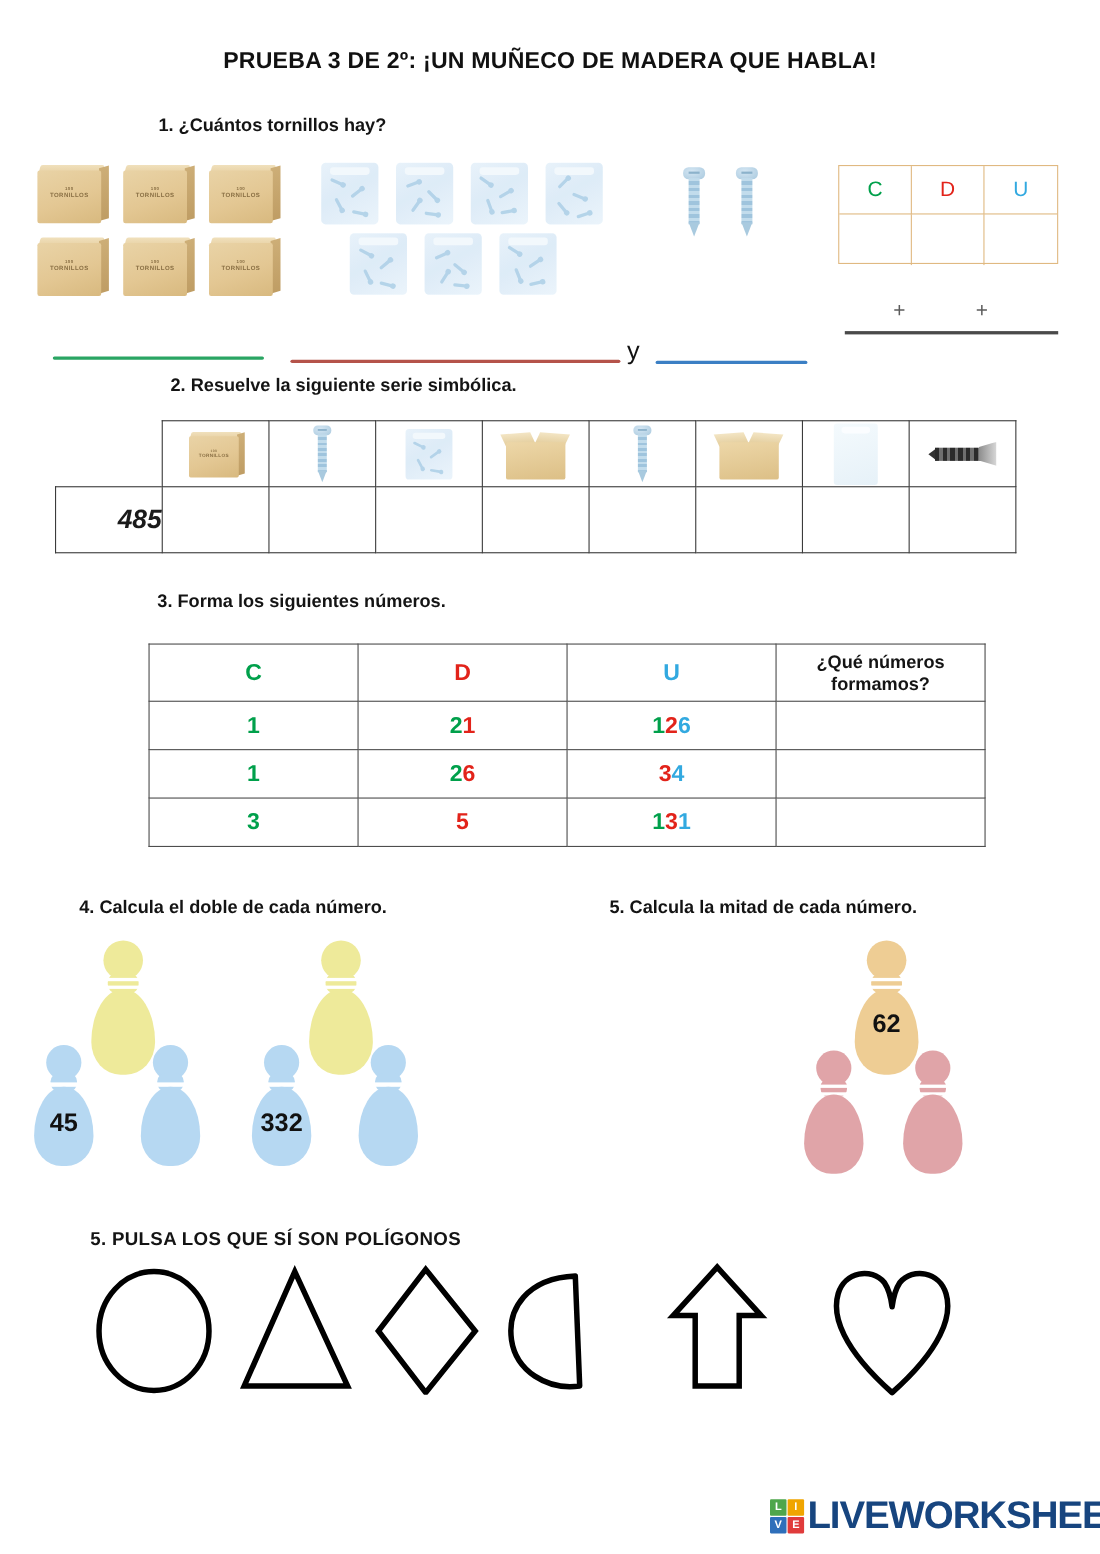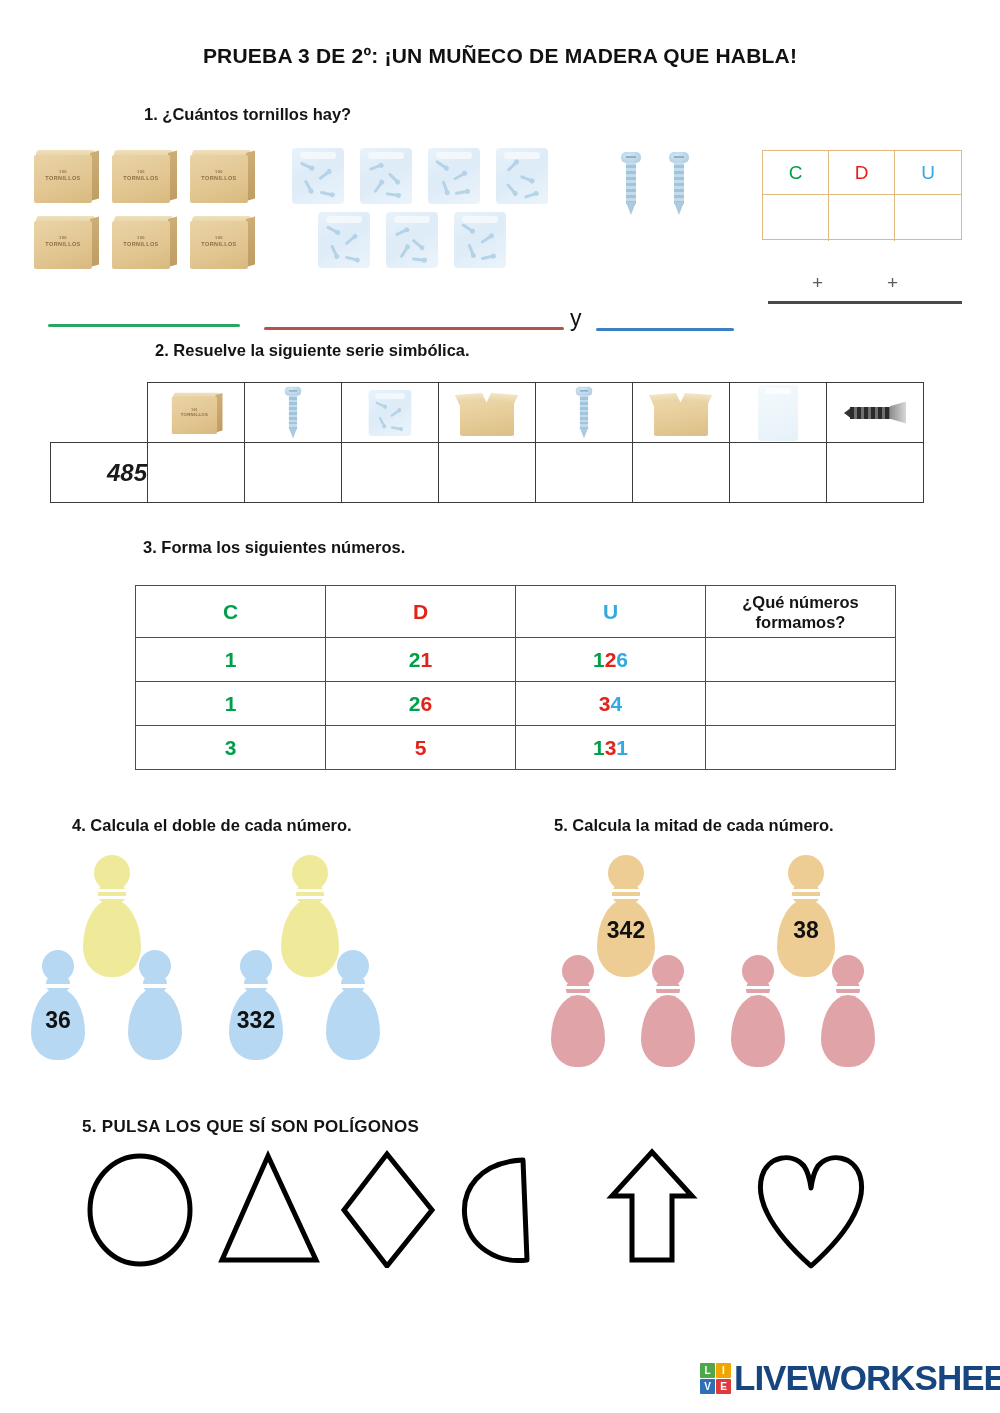--- a/index.html
+++ b/index.html
@@ -438,21 +438,21 @@
       <div class="p-neck" style="left:20px;top:30px;width:28px;height:18px;background:#eeea9a;border-radius:8px;"></div>
       <div class="p-stripe" style="left:19px;top:34px;width:30px;height:3px;"></div>
       <div class="p-stripe" style="left:18px;top:41px;width:32px;height:3px;"></div>
       <div class="p-body" style="left:5px;top:44px;width:58px;height:78px;background:#eeea9a;border-radius:50% 50% 46% 46%/62% 62% 38% 38%;"></div>
     </div>
     <div class="pin" style="left:8px; top:95px;">
       <div class="p-head" style="left:14px;top:0;width:32px;height:32px;background:#b6d8f2;"></div>
       <div class="p-neck" style="left:18px;top:26px;width:24px;height:16px;background:#b6d8f2;border-radius:7px;"></div>
       <div class="p-stripe" style="left:16px;top:34px;width:28px;height:4px;"></div>
       <div class="p-body" style="left:3px;top:38px;width:54px;height:72px;background:#b6d8f2;border-radius:50% 50% 46% 46%/62% 62% 38% 38%;"></div>
-      <div class="p-num" style="left:3px; top:57px; width:54px;">36</div>
+      <div class="p-num" style="left:3px; top:57px; width:54px;">45</div>
     </div>
     <div class="pin" style="left:105px; top:95px;">
       <div class="p-head" style="left:14px;top:0;width:32px;height:32px;background:#b6d8f2;"></div>
       <div class="p-neck" style="left:18px;top:26px;width:24px;height:16px;background:#b6d8f2;border-radius:7px;"></div>
       <div class="p-stripe" style="left:16px;top:34px;width:28px;height:4px;"></div>
       <div class="p-body" style="left:3px;top:38px;width:54px;height:72px;background:#b6d8f2;border-radius:50% 50% 46% 46%/62% 62% 38% 38%;"></div>
     </div>
   </div>
 
   <div class="pinset" style="left:218px; top:855px;">
@@ -473,53 +473,29 @@
     <div class="pin" style="left:105px; top:95px;">
       <div class="p-head" style="left:14px;top:0;width:32px;height:32px;background:#b6d8f2;"></div>
       <div class="p-neck" style="left:18px;top:26px;width:24px;height:16px;background:#b6d8f2;border-radius:7px;"></div>
       <div class="p-stripe" style="left:16px;top:34px;width:28px;height:4px;"></div>
       <div class="p-body" style="left:3px;top:38px;width:54px;height:72px;background:#b6d8f2;border-radius:50% 50% 46% 46%/62% 62% 38% 38%;"></div>
     </div>
   </div>
 
   <div class="prompt" style="left:554px; top:816px;">5. Calcula la mitad de cada número.</div>
 
-  <div class="pinset" style="left:540px; top:855px;">
-    <div class="pin" style="left:52px; top:0;">
-      <div class="p-head" style="left:16px;top:0;width:36px;height:36px;background:#eecd94;"></div>
-      <div class="p-neck" style="left:20px;top:30px;width:28px;height:18px;background:#eecd94;border-radius:8px;"></div>
-      <div class="p-stripe" style="left:19px;top:34px;width:30px;height:3px;"></div>
-      <div class="p-stripe" style="left:18px;top:41px;width:32px;height:3px;"></div>
-      <div class="p-body" style="left:5px;top:44px;width:58px;height:78px;background:#eecd94;border-radius:50% 50% 46% 46%/62% 62% 38% 38%;"></div>
-      <div class="p-num" style="left:0px; top:62px; width:68px;">342</div>
-    </div>
-    <div class="pin" style="left:8px; top:100px;">
-      <div class="p-head" style="left:14px;top:0;width:32px;height:32px;background:#e0a4a8;"></div>
-      <div class="p-neck" style="left:18px;top:26px;width:24px;height:16px;background:#e0a4a8;border-radius:7px;"></div>
-      <div class="p-stripe" style="left:16px;top:31px;width:28px;height:3px;"></div>
-      <div class="p-stripe" style="left:15px;top:38px;width:30px;height:3px;"></div>
-      <div class="p-body" style="left:3px;top:40px;width:54px;height:72px;background:#e0a4a8;border-radius:50% 50% 46% 46%/62% 62% 38% 38%;"></div>
-    </div>
-    <div class="pin" style="left:98px; top:100px;">
-      <div class="p-head" style="left:14px;top:0;width:32px;height:32px;background:#e0a4a8;"></div>
-      <div class="p-neck" style="left:18px;top:26px;width:24px;height:16px;background:#e0a4a8;border-radius:7px;"></div>
-      <div class="p-stripe" style="left:16px;top:31px;width:28px;height:3px;"></div>
-      <div class="p-stripe" style="left:15px;top:38px;width:30px;height:3px;"></div>
-      <div class="p-body" style="left:3px;top:40px;width:54px;height:72px;background:#e0a4a8;border-radius:50% 50% 46% 46%/62% 62% 38% 38%;"></div>
-    </div>
-  </div>
 
   <div class="pinset" style="left:720px; top:855px;">
     <div class="pin" style="left:52px; top:0;">
       <div class="p-head" style="left:16px;top:0;width:36px;height:36px;background:#eecd94;"></div>
       <div class="p-neck" style="left:20px;top:30px;width:28px;height:18px;background:#eecd94;border-radius:8px;"></div>
       <div class="p-stripe" style="left:19px;top:34px;width:30px;height:3px;"></div>
       <div class="p-stripe" style="left:18px;top:41px;width:32px;height:3px;"></div>
       <div class="p-body" style="left:5px;top:44px;width:58px;height:78px;background:#eecd94;border-radius:50% 50% 46% 46%/62% 62% 38% 38%;"></div>
-      <div class="p-num" style="left:4px; top:62px; width:60px;">38</div>
+      <div class="p-num" style="left:4px; top:62px; width:60px;">62</div>
     </div>
     <div class="pin" style="left:8px; top:100px;">
       <div class="p-head" style="left:14px;top:0;width:32px;height:32px;background:#e0a4a8;"></div>
       <div class="p-neck" style="left:18px;top:26px;width:24px;height:16px;background:#e0a4a8;border-radius:7px;"></div>
       <div class="p-stripe" style="left:16px;top:31px;width:28px;height:3px;"></div>
       <div class="p-stripe" style="left:15px;top:38px;width:30px;height:3px;"></div>
       <div class="p-body" style="left:3px;top:40px;width:54px;height:72px;background:#e0a4a8;border-radius:50% 50% 46% 46%/62% 62% 38% 38%;"></div>
     </div>
     <div class="pin" style="left:98px; top:100px;">
       <div class="p-head" style="left:14px;top:0;width:32px;height:32px;background:#e0a4a8;"></div>

